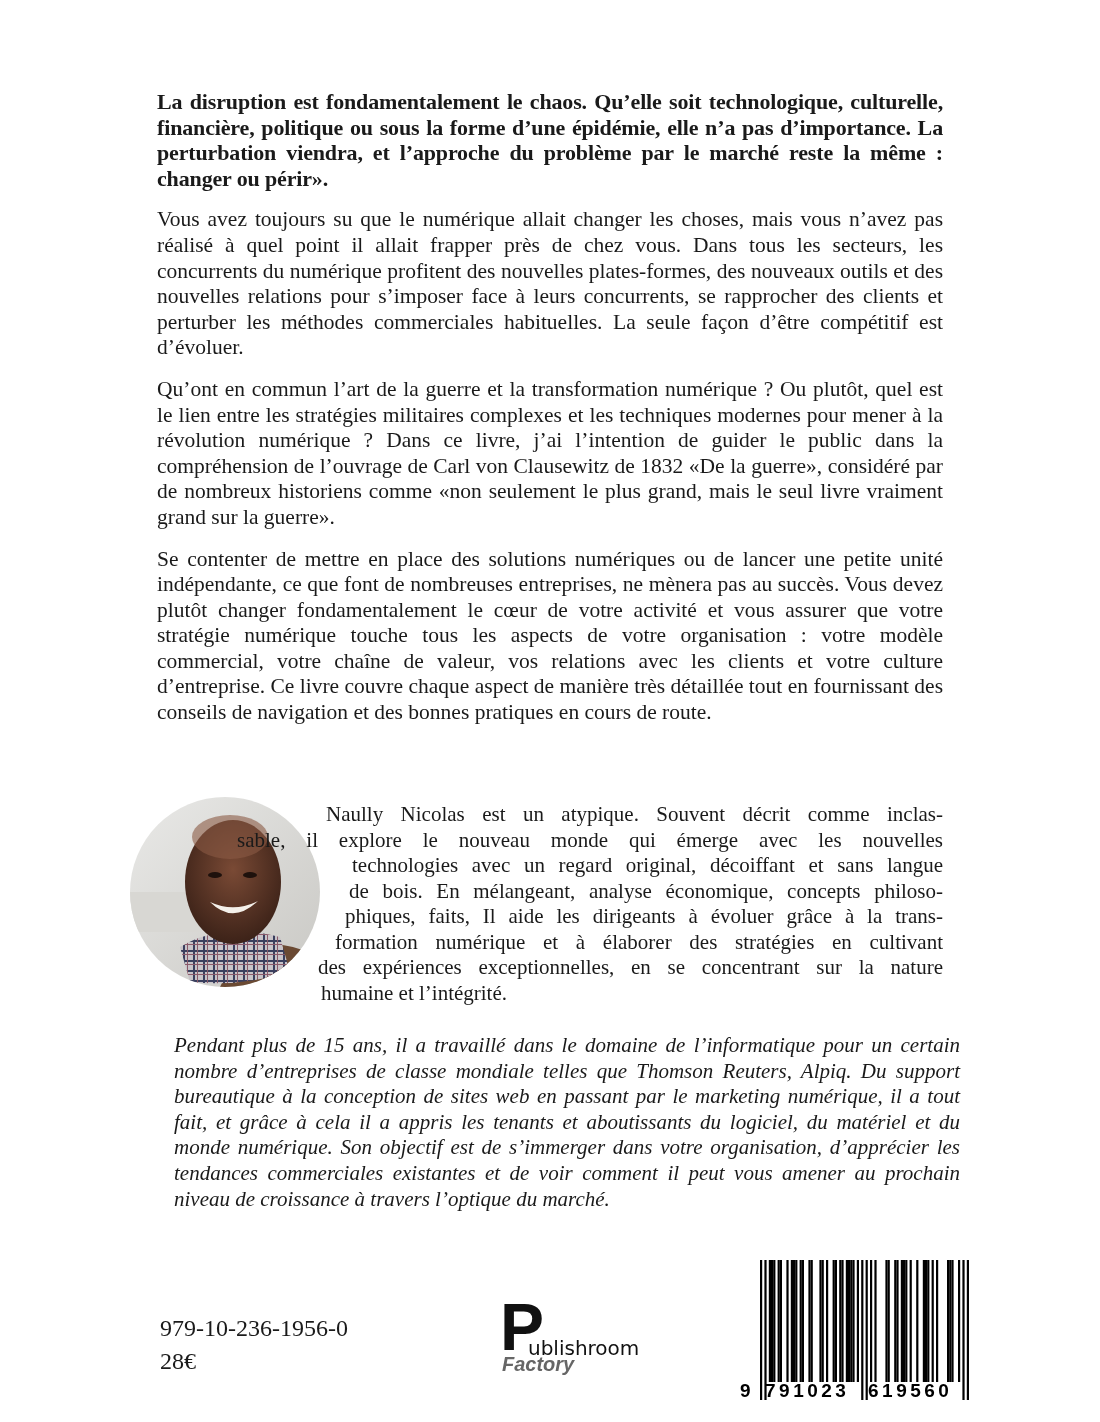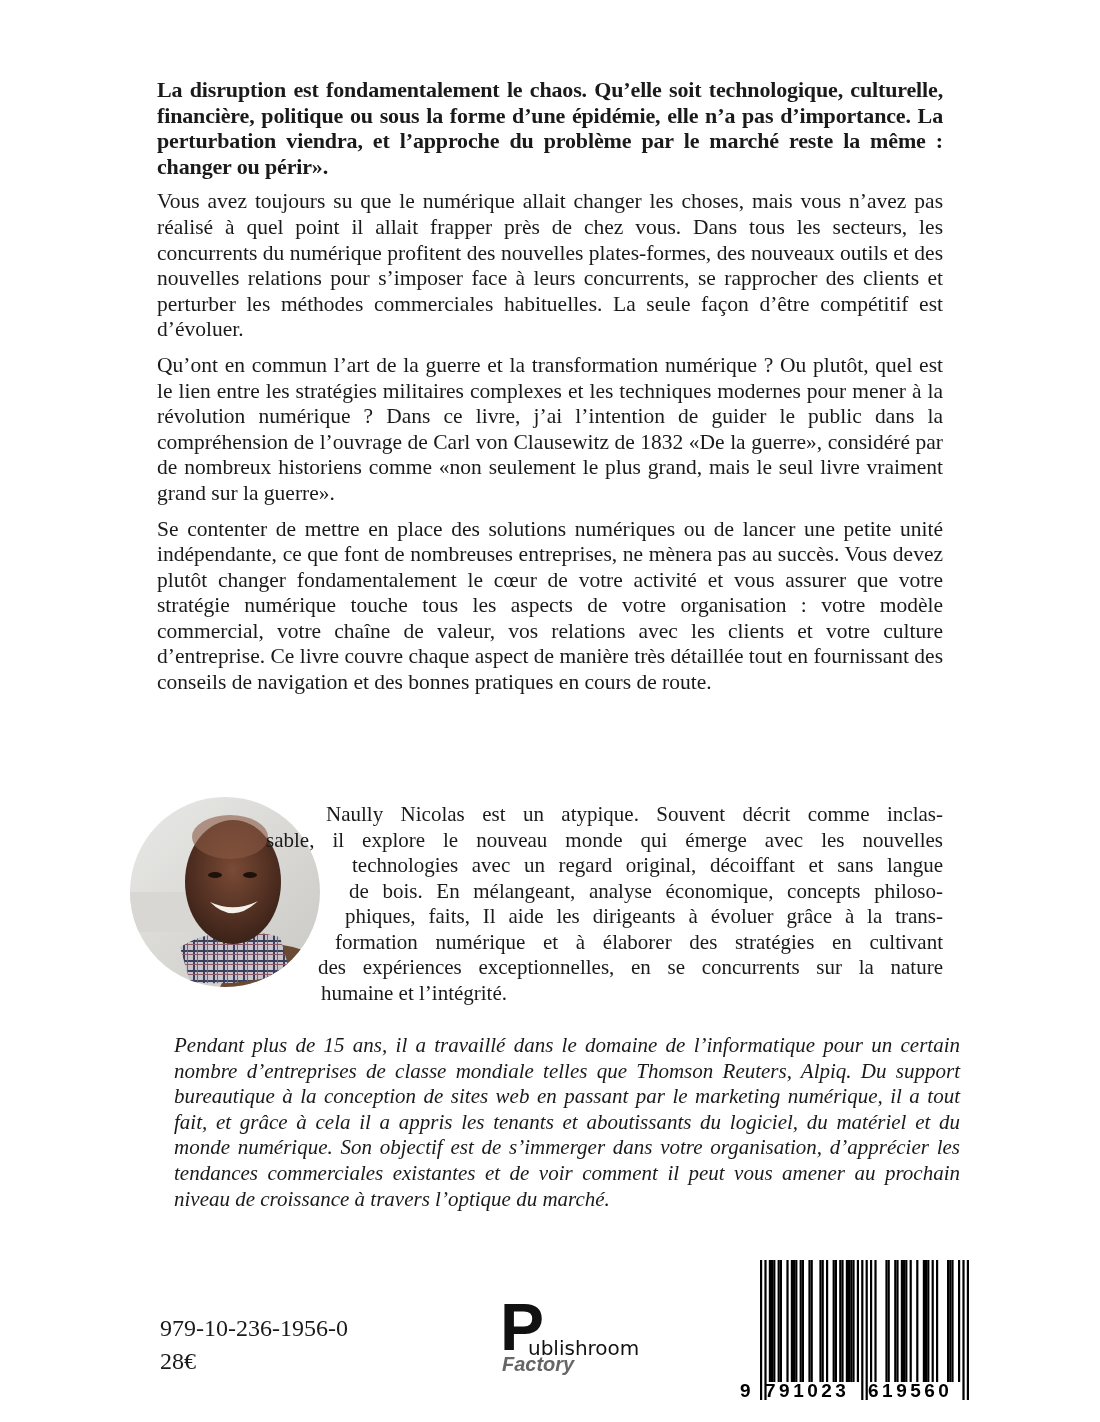--- a/index.html
+++ b/index.html
@@ -1,21 +1,21 @@
 <!DOCTYPE html>
 <html><head>
 <meta charset="utf-8">
 <style>
   html, body { margin: 0; padding: 0; background: #ffffff; }
   body { width: 1100px; height: 1422px; position: relative; overflow: hidden; color: #1a1a1a; }
   .serif { font-family: "Liberation Serif", "DejaVu Serif", serif; }
   .page { position: absolute; left: 0; top: 0; width: 1100px; height: 1422px; }
 
   .blurb { position: absolute; left: 157px; width: 786px; font-size: 21.5px; line-height: 25.6px; text-align: justify; }
-  .blurb p { margin: 4px 0 10px 0; }
+  .blurb p { margin: 16px 0 10px 0; }
   .lead { font-weight: bold; font-size: 22px; line-height: 25.6px; letter-spacing: -0.15px; }
 
   .author-photo { position: absolute; left: 130px; top: 797px; width: 190px; height: 190px; border-radius: 50%; overflow: hidden; }
 
   .bio1 { position: absolute; left: 157px; top: 802px; width: 786px; font-size: 21px; line-height: 25.5px; text-align: justify; }
   .bio1 .line { display: block; text-align: justify; text-align-last: justify; }
   .bio1 .line.last { text-align-last: left; }
   .bio2 { position: absolute; left: 174px; top: 1033px; width: 786px; font-style: italic; font-size: 21px; line-height: 25.6px; text-align: justify; margin: 0; }
 
   .isbn { position: absolute; left: 160px; top: 1313px; font-size: 24px; line-height: 30px; }
@@ -63,26 +63,26 @@
       <ellipse cx="103" cy="85" rx="48" ry="62" fill="url(#skin)"></ellipse>
       <ellipse cx="100" cy="40" rx="38" ry="22" fill="#8a5a44" opacity="0.6"></ellipse>
       <path d="M80 105 Q103 128 128 104 Q104 116 80 105 Z" fill="#f4f0ea"></path>
       <ellipse cx="85" cy="78" rx="7" ry="3" fill="#1e110c"></ellipse>
       <ellipse cx="120" cy="78" rx="7" ry="3" fill="#1e110c"></ellipse>
     </svg>
   </div>
 
   <div class="bio1">
     <span class="line" style="margin-left:169px;">Naully Nicolas est un atypique. Souvent décrit comme inclas-</span>
-    <span class="line" style="margin-left:109px;">sable, il explore le nouveau monde qui émerge avec les nouvelles</span>
+    <span class="line" style="margin-left:80px;">sable, il explore le nouveau monde qui émerge avec les nouvelles</span>
     <span class="line" style="margin-left:195px;">technologies avec un regard original, décoiffant et sans langue</span>
     <span class="line" style="margin-left:192px;">de bois. En mélangeant, analyse économique, concepts philoso-</span>
     <span class="line" style="margin-left:188px;">phiques, faits, Il aide les dirigeants à évoluer grâce à la trans-</span>
     <span class="line" style="margin-left:178px;">formation numérique et à élaborer des stratégies en cultivant</span>
-    <span class="line" style="margin-left:161px;">des expériences exceptionnelles, en se concurrents sur la nature</span>
+    <span class="line" style="margin-left:161px;">des expériences exceptionnelles, en se concentrant sur la nature</span>
     <span class="line last" style="margin-left:164px;">humaine et l’intégrité.</span>
   </div>
 
   <p class="bio2">Pendant plus de 15 ans, il a travaillé dans le domaine de l’informatique pour un certain nombre d’entreprises de classe mondiale telles que Thomson Reuters, Alpiq. Du support bureautique à la conception de sites web en passant par le marketing numérique, il a tout fait, et grâce à cela il a appris les tenants et aboutissants du logiciel, du matériel et du monde numérique. Son objectif est de s’immerger dans votre organisation, d’apprécier les tendances commerciales existantes et de voir comment il peut vous amener au prochain niveau de croissance à travers l’optique du marché.</p>
 
   <div class="isbn">979-10-236-1956-0</div>
   <div class="price">28€</div>
 
   <svg class="logo" viewBox="0 0 140 80">
     <text x="0" y="52" font-family="Liberation Sans, sans-serif" font-weight="bold" font-size="66" fill="#111">P</text>

